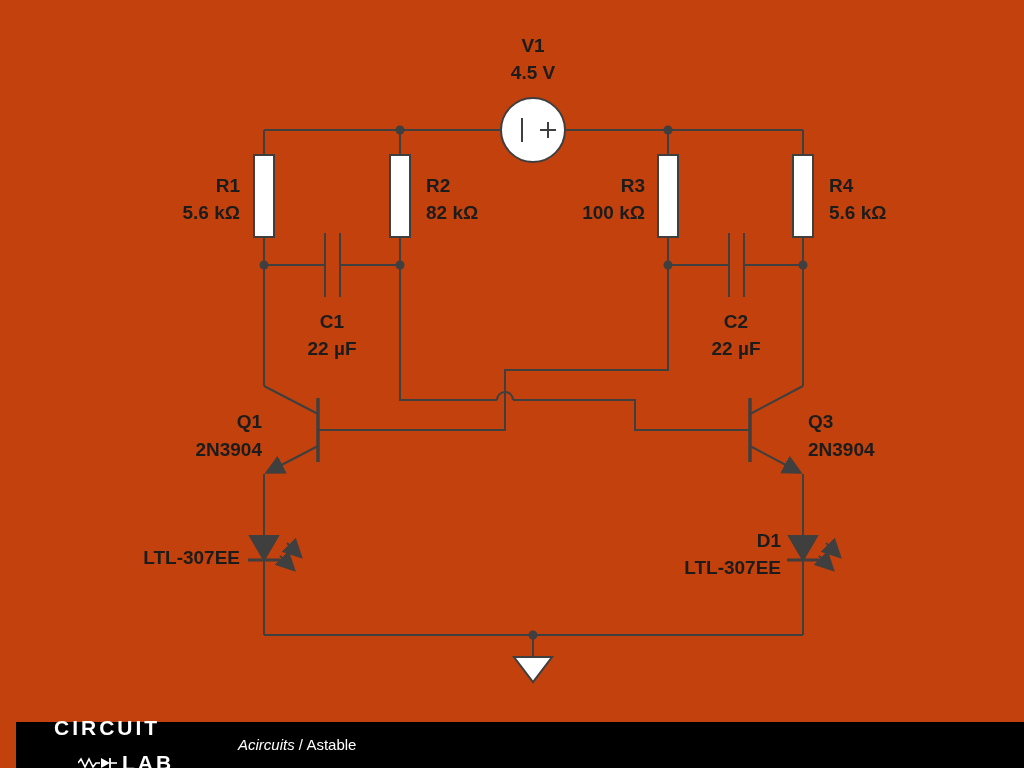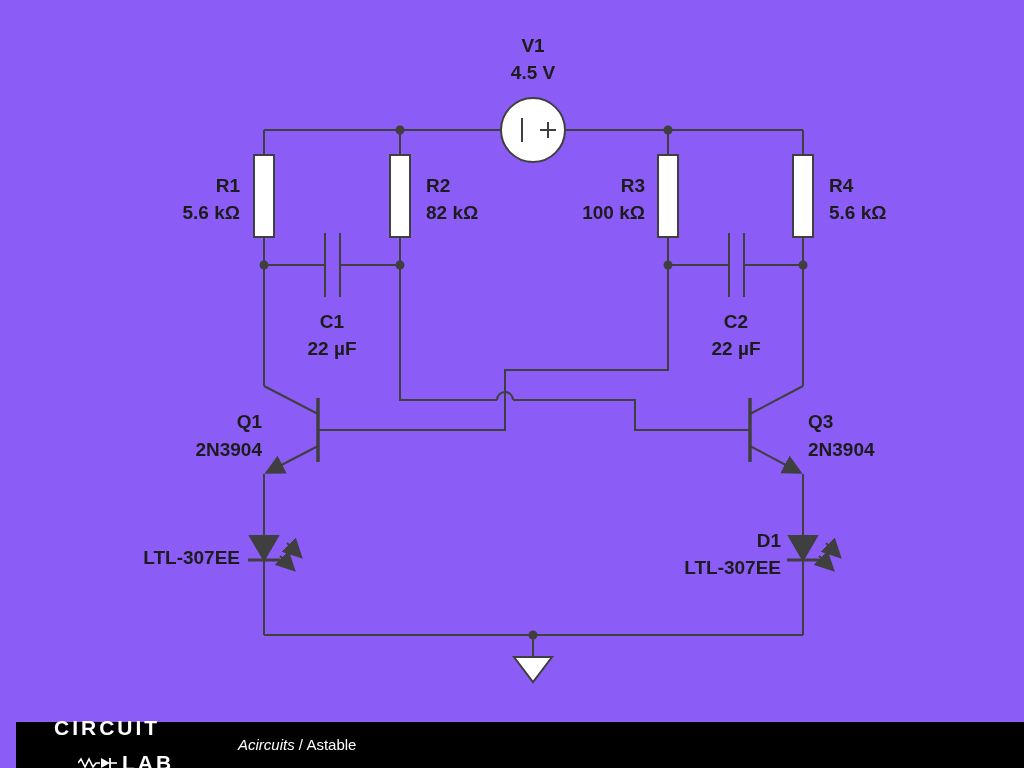--- a/index.html
+++ b/index.html
@@ -1,16 +1,16 @@
 <!DOCTYPE html>
 <html><head>
 <meta charset="utf-8">
 <style>
   html,body{margin:0;padding:0;background:#fff;}
-  .stage{position:relative;width:1024px;height:768px;background:#8b5cf6;overflow:hidden;
+  .stage{position:relative;width:1024px;height:768px;background:#c2410c;overflow:hidden;
          font-family:"Liberation Sans",sans-serif;}
   .schematic{position:absolute;left:0;top:0;}
   svg text{font-family:"Liberation Sans",sans-serif;font-weight:bold;font-size:19px;fill:#1c1c1c;}
   .footer{position:absolute;left:16px;top:722px;width:1024px;height:46px;background:#000;
           color:#fff;display:flex;align-items:center;}
   .logo{margin-left:38px;display:flex;flex-direction:column;line-height:1;width:150px;}
   .logo-line1{font-size:21px;font-weight:bold;letter-spacing:3px;color:#fff;}
   .logo-line2{display:flex;align-items:center;margin-top:14px;padding-left:24px;}
   .logo-line2 .logo-lab{font-size:21px;font-weight:bold;letter-spacing:3px;color:#fff;}
   .logo-icon{margin-right:4px;}

